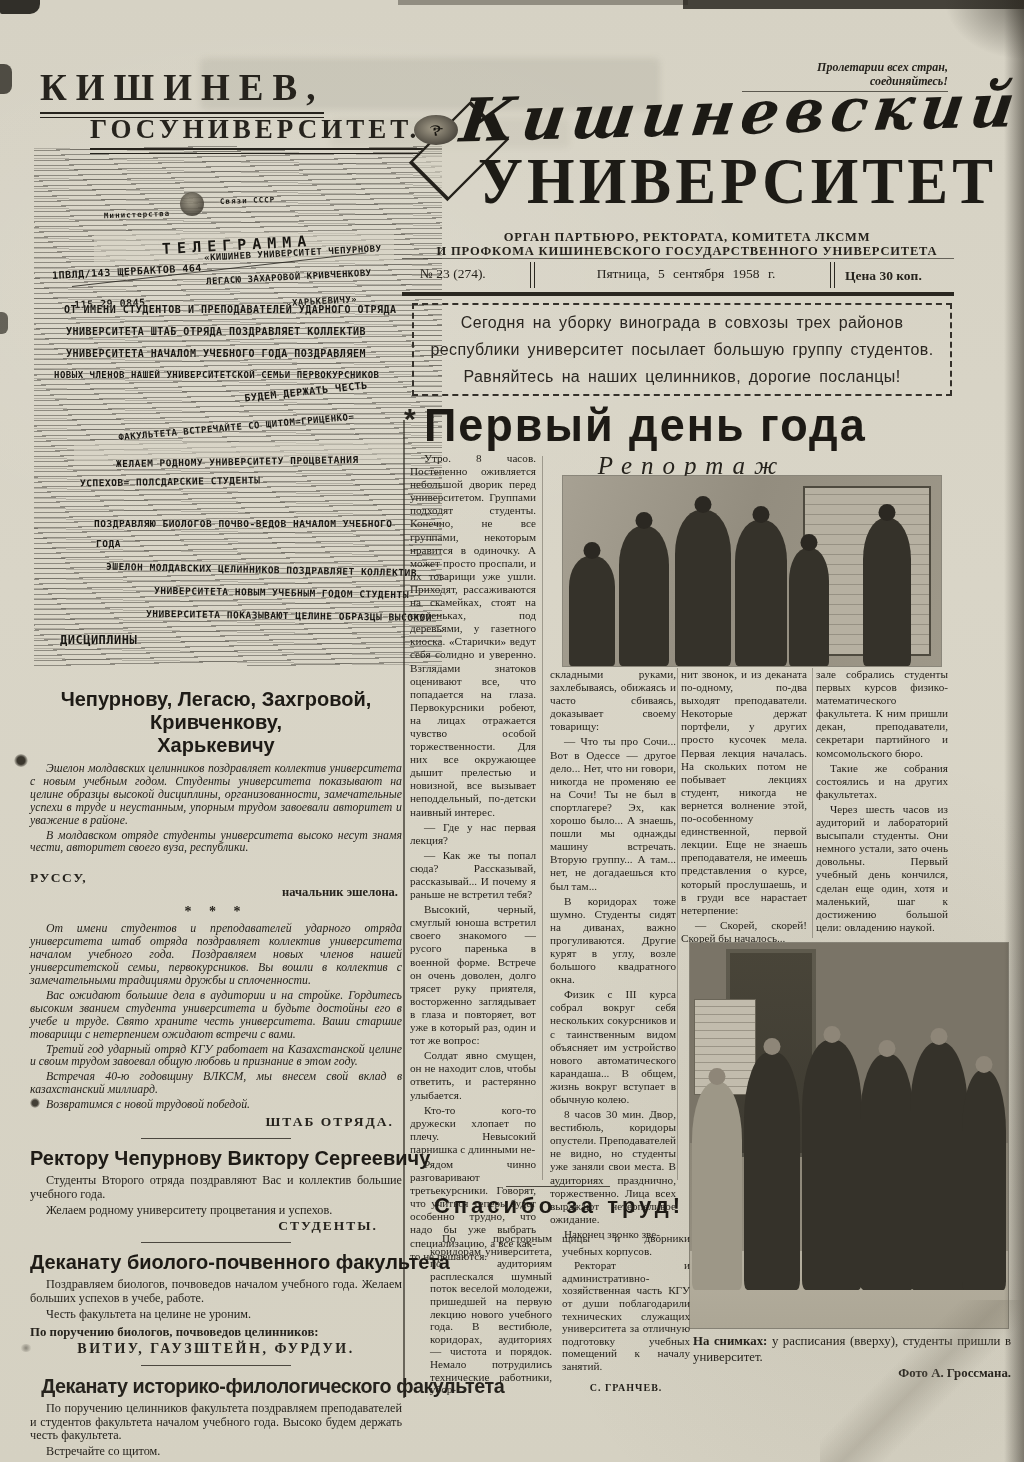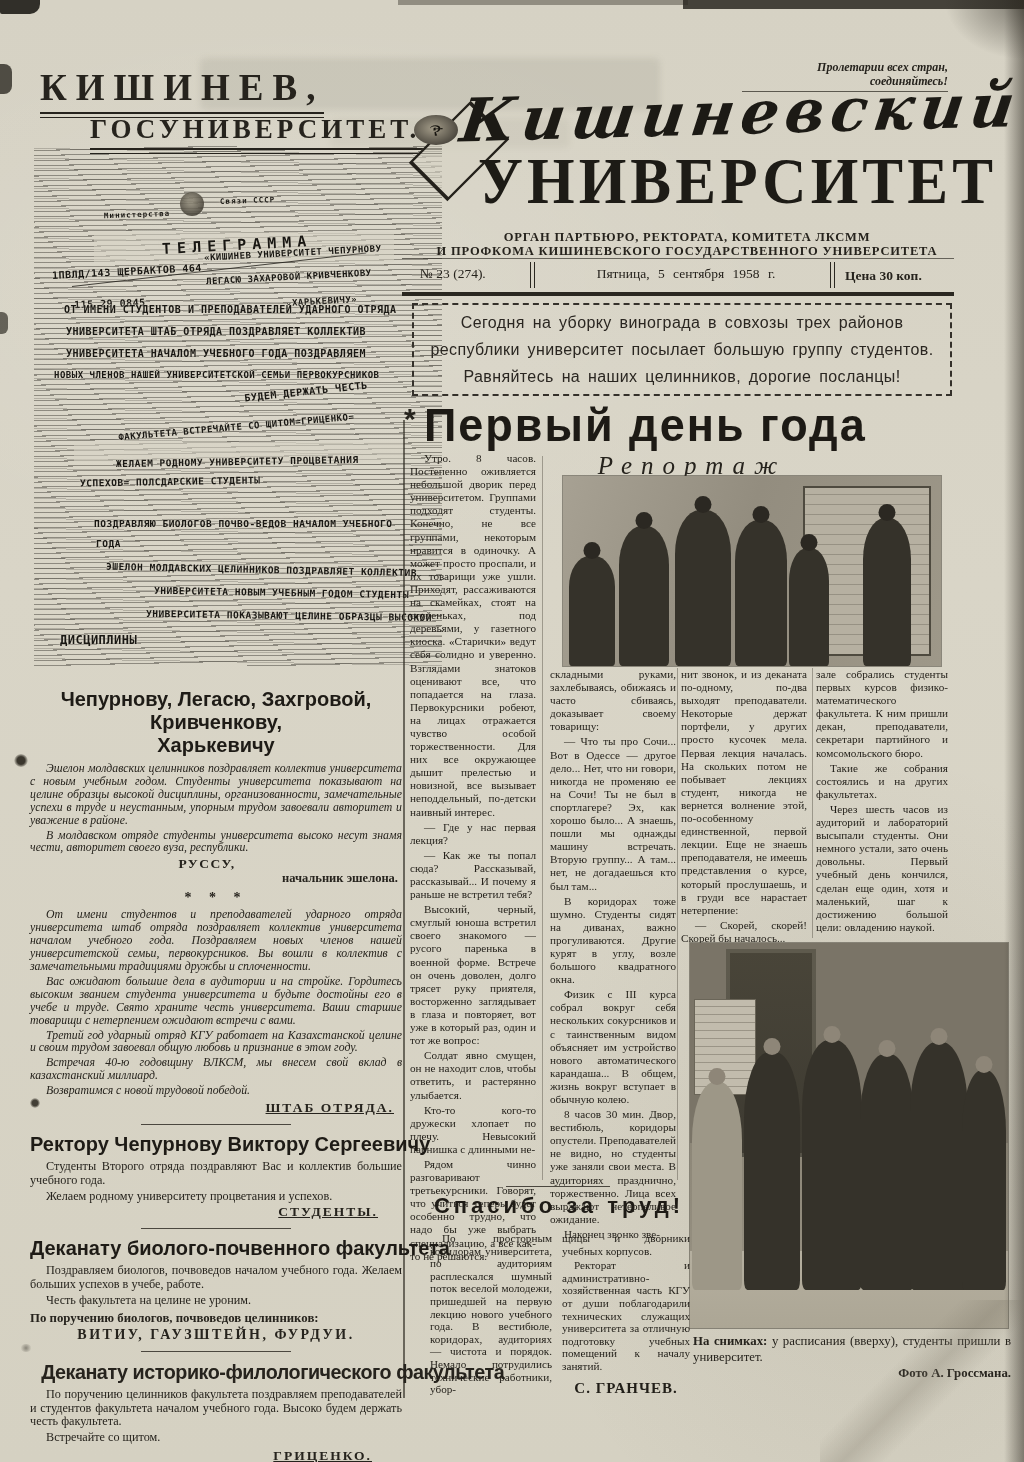--- a/index.html
+++ b/index.html
@@ -100,36 +100,36 @@
   .door { position:absolute; background:linear-gradient(180deg,#494539,#3d3a31); box-shadow:inset 0 0 0 4px rgba(160,154,138,.25); }
   .sign { position:absolute; background:repeating-linear-gradient(0deg, rgba(80,74,62,0) 0 7px, rgba(80,74,62,.35) 7px 8px), #c2bcad; border:1px solid #6a6558; }
 
   
   .letters { position:absolute; left:30px; top:688px; width:372px; }
   .lh { text-align:center; font:bold 20px/23px "Liberation Sans", sans-serif; color:#1e1b16; }
   .lh2 { text-align:center; font:bold 20px/24px "Liberation Sans", sans-serif; color:#1e1b16; margin:2px 0 4px; white-space:nowrap; }
   .lh3 { text-align:center; font:bold 21px/25px "Liberation Sans", sans-serif; letter-spacing:-.5px; transform:scaleX(.94); transform-origin:center; margin:2px 0 4px; white-space:nowrap; }
   .lp  { font:italic 11.8px/12.9px "Liberation Serif", serif; text-align:justify; text-indent:16px; margin:2px 0 0; }
   .lpr { font:12.2px/13.8px "Liberation Serif", serif; text-align:justify; text-indent:16px; margin:2px 0 0; }
-  .lsig-name { text-align:center; font:bold 13.5px/15px "Liberation Serif", serif; letter-spacing:1.5px; padding-right:18px; margin-top:2px; }
+  .lsig-name { text-align:left; font:bold 13.5px/15px "Liberation Serif", serif; letter-spacing:1.5px; padding-right:18px; margin-top:16px; }
   .lsig-role { text-align:right; font:bold 12.5px/14px "Liberation Serif", serif; padding-right:4px; }
-  .lsig-caps { text-align:right; font:bold 13.5px/16px "Liberation Serif", serif; letter-spacing:2px; padding-right:8px; margin-top:3px;text-decoration:underline; }
+  .lsig-caps { text-align:right; font:bold 13.5px/16px "Liberation Serif", serif; letter-spacing:2px; padding-right:8px; margin-top:3px; }
   .lsig-center { text-align:left; font:bold 12.8px/15px "Liberation Serif", serif; margin-top:3px; }
   .lsig-center-caps { text-align:center; font:bold 14px/17px "Liberation Serif", serif; letter-spacing:2.5px; }
   .stars { text-align:center; font-weight:bold; font-size:14px; letter-spacing:7px; margin:5px 0 1px; }
   .hr-short { width:150px; margin:8px auto 7px; border-top:1px solid rgba(40,36,30,.8); }
 
   
   .thanks-rule { position:absolute; left:506px; top:1186px; width:104px; height:1px; background:rgba(40,36,30,.8); }
   .thanks-h { position:absolute; left:426px; top:1194px; width:266px; text-align:center;
     font:bold 22px/24px "Liberation Sans", sans-serif; letter-spacing:4px; color:#1e1b16; white-space:nowrap; }
   .tcol { position:absolute; top:1232px; font-size:11.2px; line-height:12.6px; text-align:justify; color:#211e18; }
   .tcol p { margin:0 0 2px 0; text-indent:12px; }
   .tcol p.np { text-indent:0; }
-  .sig-granchev { margin-top:9px; text-align:center; font-weight:bold; font-size:15px; letter-spacing:1px; }
+  .sig-granchev { margin-top:9px; text-align:center; font-weight:bold; font-size:10px; letter-spacing:1px; }
 
   
   .caption { position:absolute; left:693px; top:1334px; width:318px; font-size:12.8px; line-height:15.5px; text-align:justify; }
   .caption b { font-weight:bold; }
   .credit { position:absolute; left:693px; top:1366px; width:318px; text-align:right; font-weight:bold; font-size:12.8px; padding-right:6px; }
 </style>
 </head>
 <body>
 
 <div class="page">

